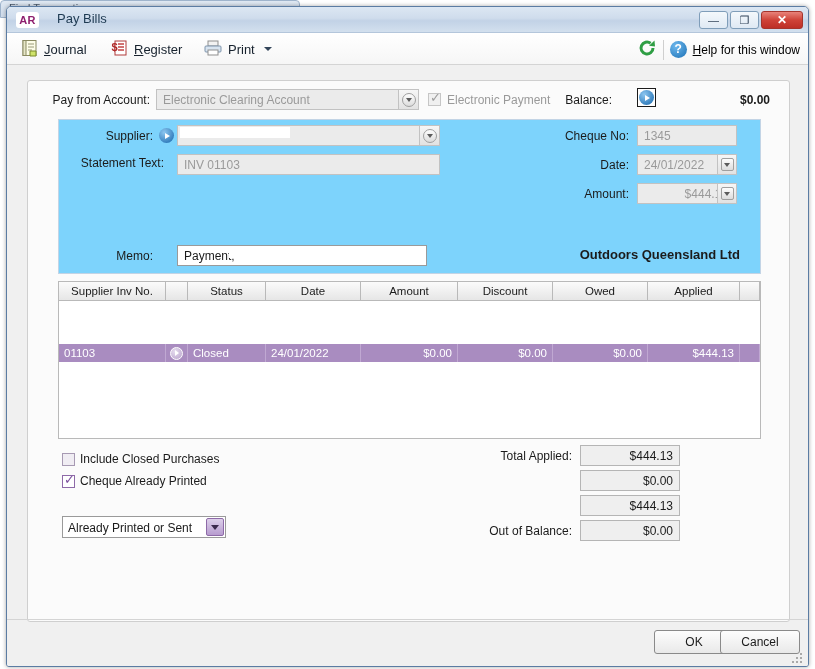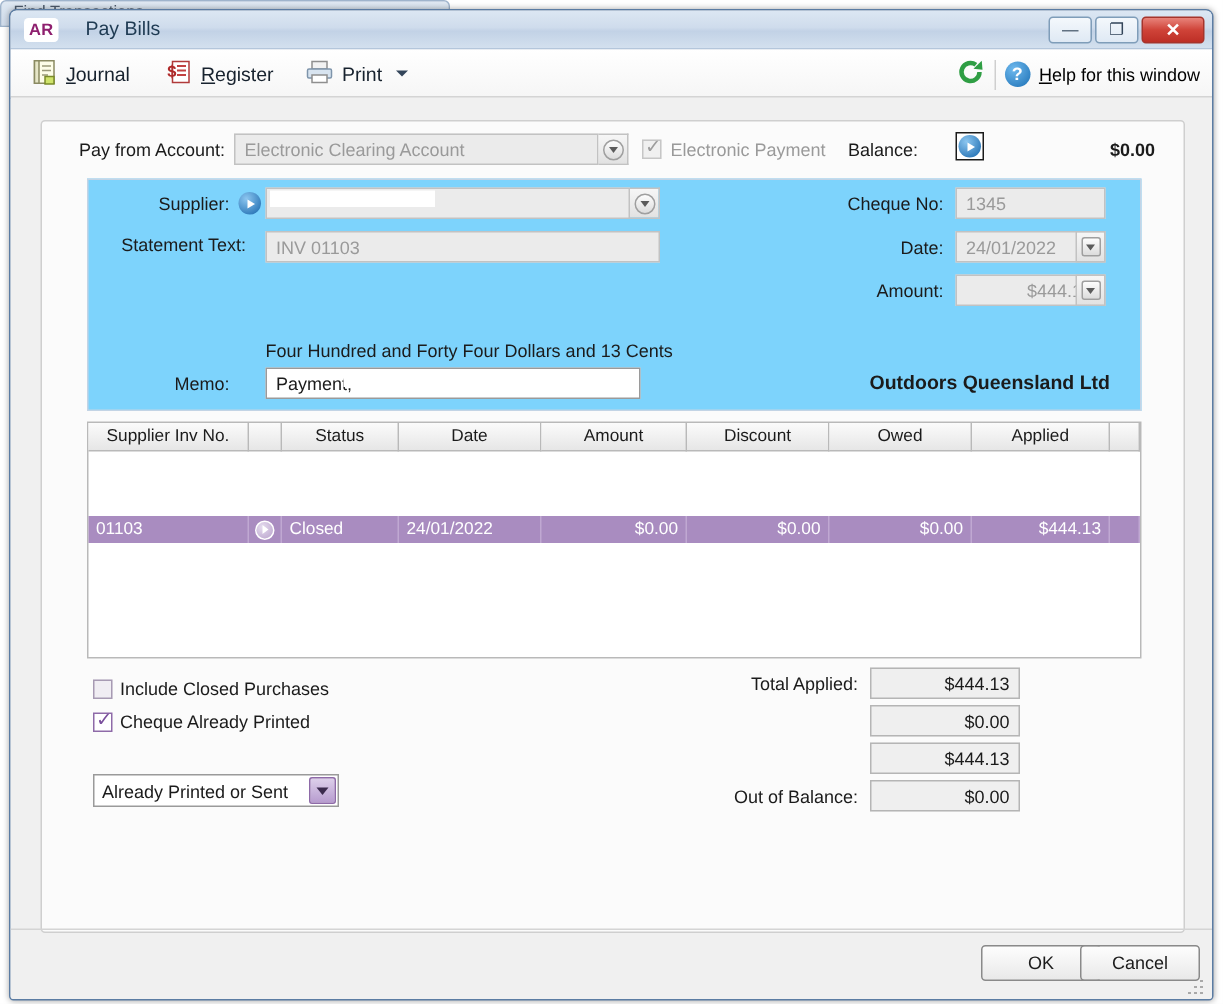--- a/index.html
+++ b/index.html
@@ -388,21 +388,20 @@
         <div class="drop-btn" style="left:658px; top:34px; border-left:1px solid #c2c2c2;">
           <span class="circ-caret" style="border-radius:2px; width:13px; height:13px;"></span>
         </div>
 
         <div class="lbl r" style="left:440px; top:67px; width:130px;">Amount:</div>
         <div class="fld num" style="left:578px; top:63px; width:100px;">$444.13</div>
         <div class="drop-btn" style="left:658px; top:63px; border-left:1px solid #c2c2c2;">
           <span class="circ-caret" style="border-radius:2px; width:13px; height:13px;"></span>
         </div>
 
-        <div class="words" style="left:118px; top:107px;">Four Hundred and Forty Four Dollars and 13 Cents</div>
         <div class="lbl r" style="left:0px; top:129px; width:94px;">Memo:</div>
         <div class="fld editable" style="left:118px; top:125px; width:250px;">Payment;</div>
         <div class="redact" style="left:170px; top:127px; width:80px; height:11px;"></div>
         <div class="payee" style="right:20px; top:127px;">Outdoors Queensland Ltd</div>
       </div>
 
       <div class="grid">
         <div class="grid-head">
           <div class="gh" style="width:107px;">Supplier Inv No.</div>
           <div class="gh" style="width:22px;"></div>

